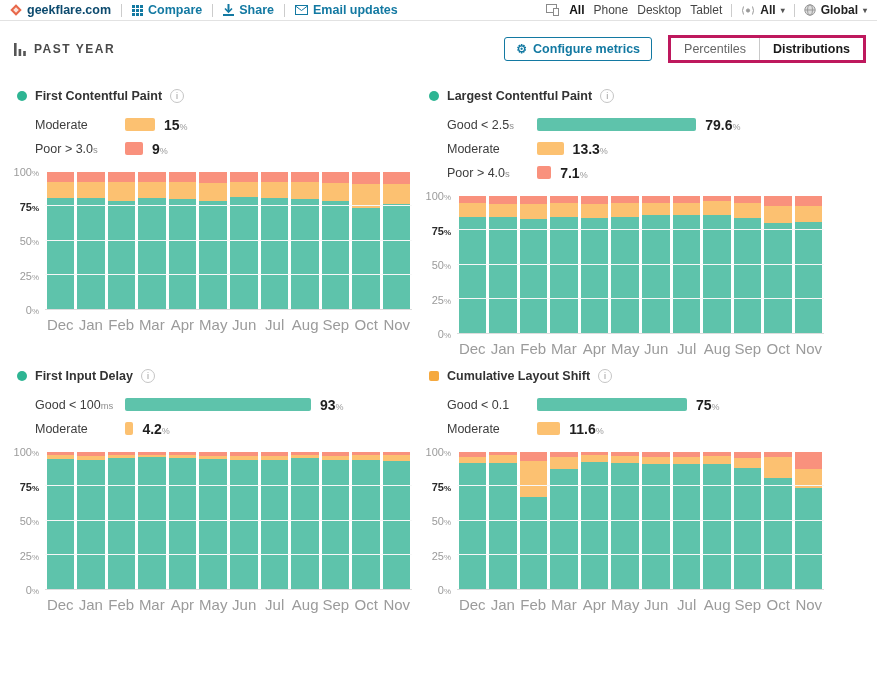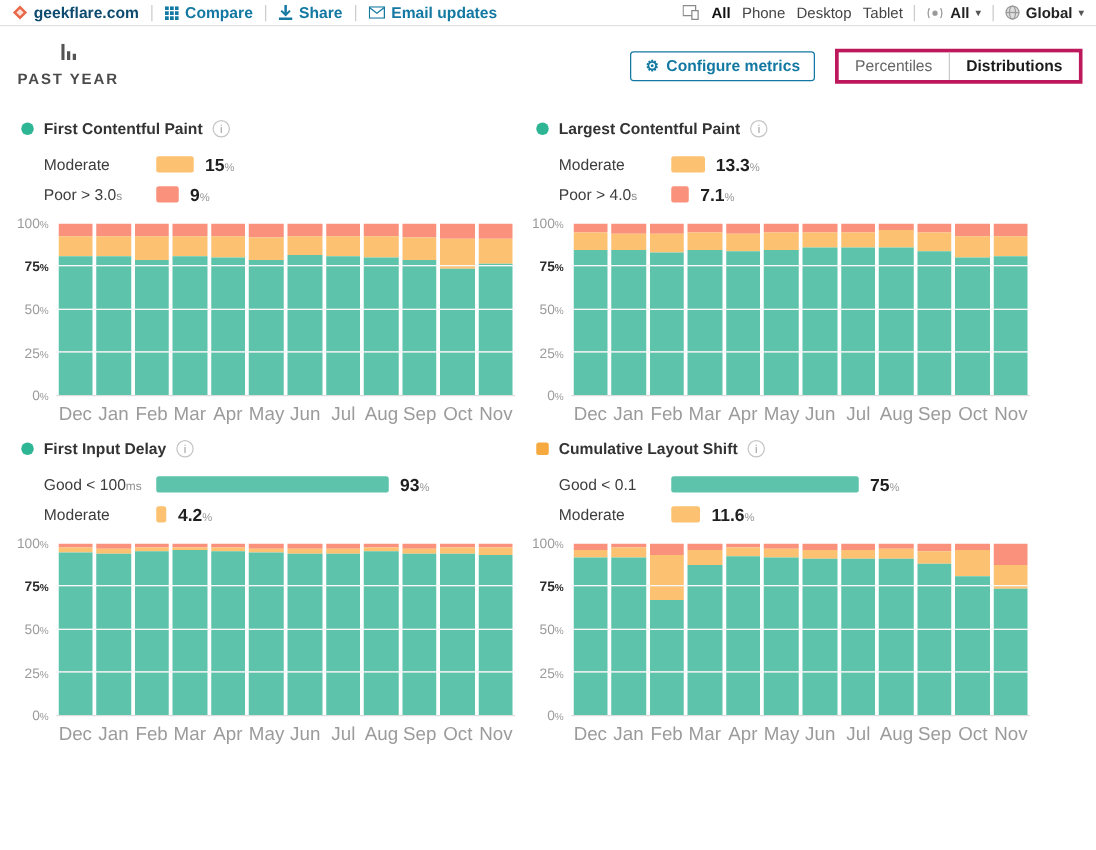--- a/index.html
+++ b/index.html
@@ -23,21 +23,21 @@
   .device.sel { font-weight: bold; color: #111; }
   .drop { display: flex; align-items: center; gap: 5px; font-weight: bold;
     color: #222; cursor: pointer; }
   .caret { font-size: 8px; color: #555; }
   .gicon { color: #8a8a8a; display: inline-flex; }
 
   
   .toolbar { display: flex; justify-content: space-between; align-items: center;
     padding: 14px 11px 0 14px; }
   .period { display: flex; align-items: center; gap: 8px; font-size: 12px;
-    font-weight: bold; letter-spacing: 1.5px; color: #4a4a4a; flex-direction: column; }
+    font-weight: bold; letter-spacing: 1.5px; color: #4a4a4a; }
   .tools { display: flex; align-items: center; gap: 16px; }
   .cfg-btn { display: flex; align-items: center; gap: 6px; border: 1px solid #1379a2;
     border-radius: 3px; background: #fff; color: #1379a2; font-weight: bold;
     font-size: 12.5px; padding: 4px 11px; cursor: pointer;
     font-family: "Liberation Sans", sans-serif; }
   .gear { font-size: 12px; line-height: 1; }
   .segmented { display: flex; border: 3px solid #be185d; border-radius: 0;
     overflow: hidden; }
   .seg-item { padding: 4px 13px; font-size: 12.5px; color: #666; background: #fff;
     cursor: pointer; border: 0; font-family: "Liberation Sans", sans-serif; }
@@ -319,20 +319,25 @@
       </div>
     </div>
     <div class="panel">
       <div class="panel-head">
         <span class="marker" style="background: rgb(46, 181, 147);"></span>
         <span class="panel-title">Largest Contentful Paint</span>
         <span class="info-icon">i</span>
       </div>
       <div class="legend">
         <div class="legend-row">
+          <span class="legend-label">Good &lt; 2.5<span class="legend-unit">s</span></span>
+          <span class="legend-bar" style="width: 159.2px; background: rgb(94, 195, 171);"></span>
+          <span class="legend-value">79.6<span class="legend-pct">%</span></span>
+        </div>
+        <div class="legend-row">
           <span class="legend-label">Moderate</span>
           <span class="legend-bar" style="width: 26.6px; background: rgb(252, 193, 113);"></span>
           <span class="legend-value">13.3<span class="legend-pct">%</span></span>
         </div>
         <div class="legend-row">
           <span class="legend-label">Poor &gt; 4.0<span class="legend-unit">s</span></span>
           <span class="legend-bar" style="width: 14.2px; background: rgb(249, 145, 125);"></span>
           <span class="legend-value">7.1<span class="legend-pct">%</span></span>
         </div>
       </div>

